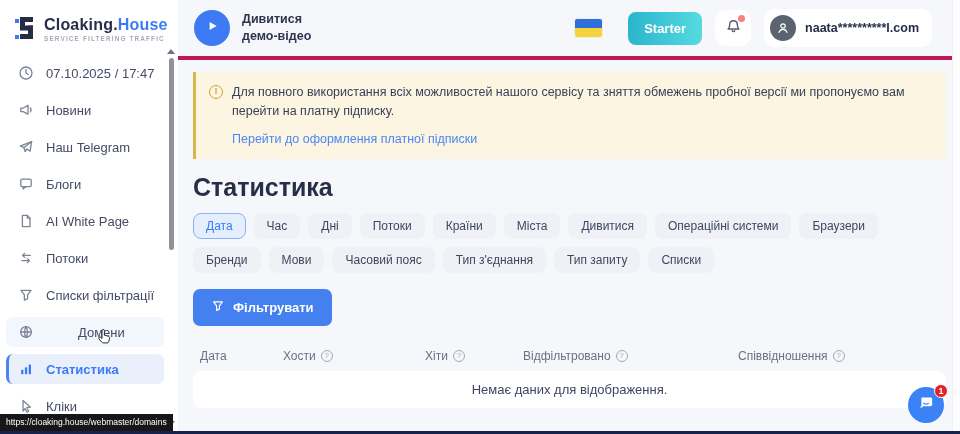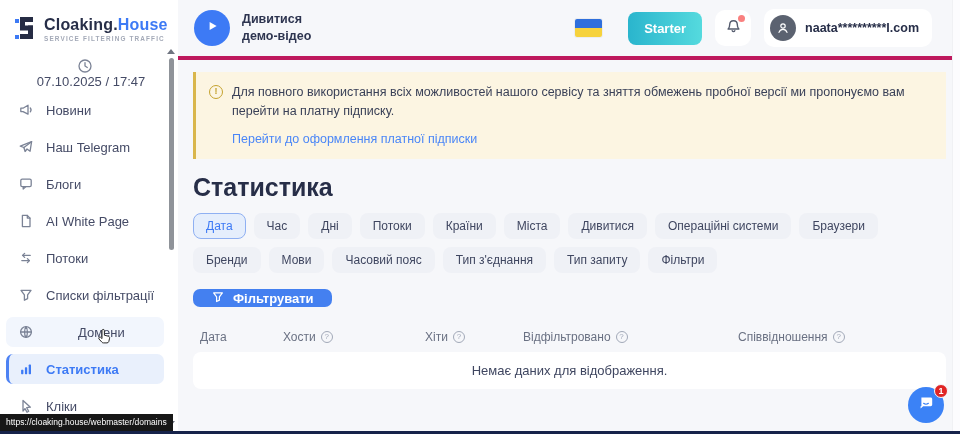--- a/index.html
+++ b/index.html
@@ -22,21 +22,21 @@
   .logo-title { font-size:16px; font-weight:bold; color:#272e48; letter-spacing:.2px; }
   .logo-title .accent { color:#3d7af5; }
   .logo-tagline { font-size:6.4px; letter-spacing:1.15px; color:#a3a9b7; margin-top:3px; font-weight:bold; }
   .nav { margin-top:6px; }
   .nav-item {
     display:flex; align-items:center; height:30px; margin:0 14px 7px 6px;
     border-left:3px solid transparent; border-radius:7px; padding-left:9px;
     font-size:13px; color:#454b66; cursor:pointer; position:relative;
   }
   .nav-item .nav-ic { width:16px; height:16px; flex:0 0 aupx; flex:0 0 auto; margin-right:12px; display:flex; align-items:center; }
-  .nav-item.static { cursor:default;flex-direction:column; }
+  .nav-item.static { cursor:default; }
   .nav-item.hovered { background:#f2f6fd;gap:32px; }
   .nav-item.active { background:#e9f0fc; border-left-color:#4d82f3; color:#3d7af5; font-weight:bold; }
   .icon-stroke { stroke:#7b8396; stroke-width:1.3; fill:none; stroke-linecap:round; stroke-linejoin:round; }
   
   .side-scroll-thumb { position:absolute; right:4px; top:58px; width:5px; height:192px; background:#8f9399; border-radius:3px; cursor:pointer; }
   .scroll-arrow { position:absolute; right:3px; width:0; height:0; border-left:4px solid transparent; border-right:4px solid transparent; cursor:pointer; }
   .scroll-arrow.up { top:49px; border-bottom:5px solid #6f7480; }
   .scroll-arrow.down { bottom:8px; border-top:5px solid #6f7480; }
   
   .hand-cursor { position:absolute; left:96px; top:327px; z-index:5; pointer-events:none; }
@@ -59,21 +59,21 @@
   .content { padding:12px 14px 0 15px; }
   .banner { background:#fcf5e2; border-left:3px solid #d9b64b; padding:11px 16px 11px 13px; display:flex; gap:9px; }
   .banner-icon { flex:0 0 auto; width:14px; height:14px; border:1.4px solid #c5a32f; border-radius:50%; color:#c5a32f; font-size:9px; font-weight:bold; text-align:center; line-height:11px; margin-top:2px; }
   .banner-text { font-size:12.5px; color:#3a4158; line-height:1.5; }
   .banner-link { display:inline-block; margin-top:9px; color:#4a86f7; font-size:12.5px; cursor:pointer; }
   .page-title { font-size:25px; font-weight:bold; color:#272e48; margin:14px 0 11px; }
   .tabs { display:flex; flex-wrap:wrap; gap:8px; max-width:742px; }
   .tab { background:#eff1f6; border:1px solid transparent; border-radius:8px; padding:5px 12px; font-size:12px; color:#3f4660; cursor:pointer; white-space:nowrap; }
   .tab.active { background:#e5eefc; border-color:#8fb0f2; color:#3d7af5; }
   .actions { display:flex; gap:11px; margin-top:16px; }
-  .btn { display:flex; align-items:center; gap:8px; border:none; border-radius:7px; padding:0 18px; height:18px; font-size:13px; font-weight:bold; font-family:inherit; cursor:pointer; }
+  .btn { display:flex; align-items:center; gap:8px; border:none; border-radius:7px; padding:0 18px; height:37px; font-size:13px; font-weight:bold; font-family:inherit; cursor:pointer; }
   .btn-primary { background:#4480f0; color:#fff; }
   .btn-secondary { background:#fff; color:#2e3550; }
   .table-head { display:flex; margin-top:17px; padding:6px 0 8px 7px; font-size:12px; color:#6a7183; align-items:center; }
   .th { display:flex; align-items:center; gap:5px; }
   .th.c1 { width:83px; }
   .th.c2 { width:142px; }
   .th.c3 { width:98px; }
   .th.c4 { width:215px; }
   .help-ic { width:12px; height:12px; border:1px solid #a2a9b8; border-radius:50%; color:#a2a9b8; font-size:8px; line-height:10px; text-align:center; cursor:pointer; flex:0 0 auto; }
   .empty-row { background:#fff; border-radius:8px; height:37px; display:flex; align-items:center; justify-content:center; font-size:13px; color:#3f4660; }
@@ -280,21 +280,21 @@
       <span class="tab">Країни</span>
       <span class="tab">Міста</span>
       <span class="tab">Дивитися</span>
       <span class="tab">Операційні системи</span>
       <span class="tab">Браузери</span>
       <span class="tab">Бренди</span>
       <span class="tab">Мови</span>
       <span class="tab">Часовий пояс</span>
       <span class="tab">Тип з'єднання</span>
       <span class="tab">Тип запиту</span>
-      <span class="tab">Фільтри</span>
+      <span class="tab">Списки</span>
     </div>
 
     <div class="actions">
       <button class="btn btn-primary">
         <span>
           <svg width="14" height="14" viewBox="0 0 16 16" style="stroke:#ffffff;stroke-width:1.4;fill:none;stroke-linejoin:round;">
               <path d="M3 3.4h10L9.6 7.9v3.7l-3.2 1.6V7.9z"></path>
             </svg>
         </span>
         <span>Фільтрувати</span>

